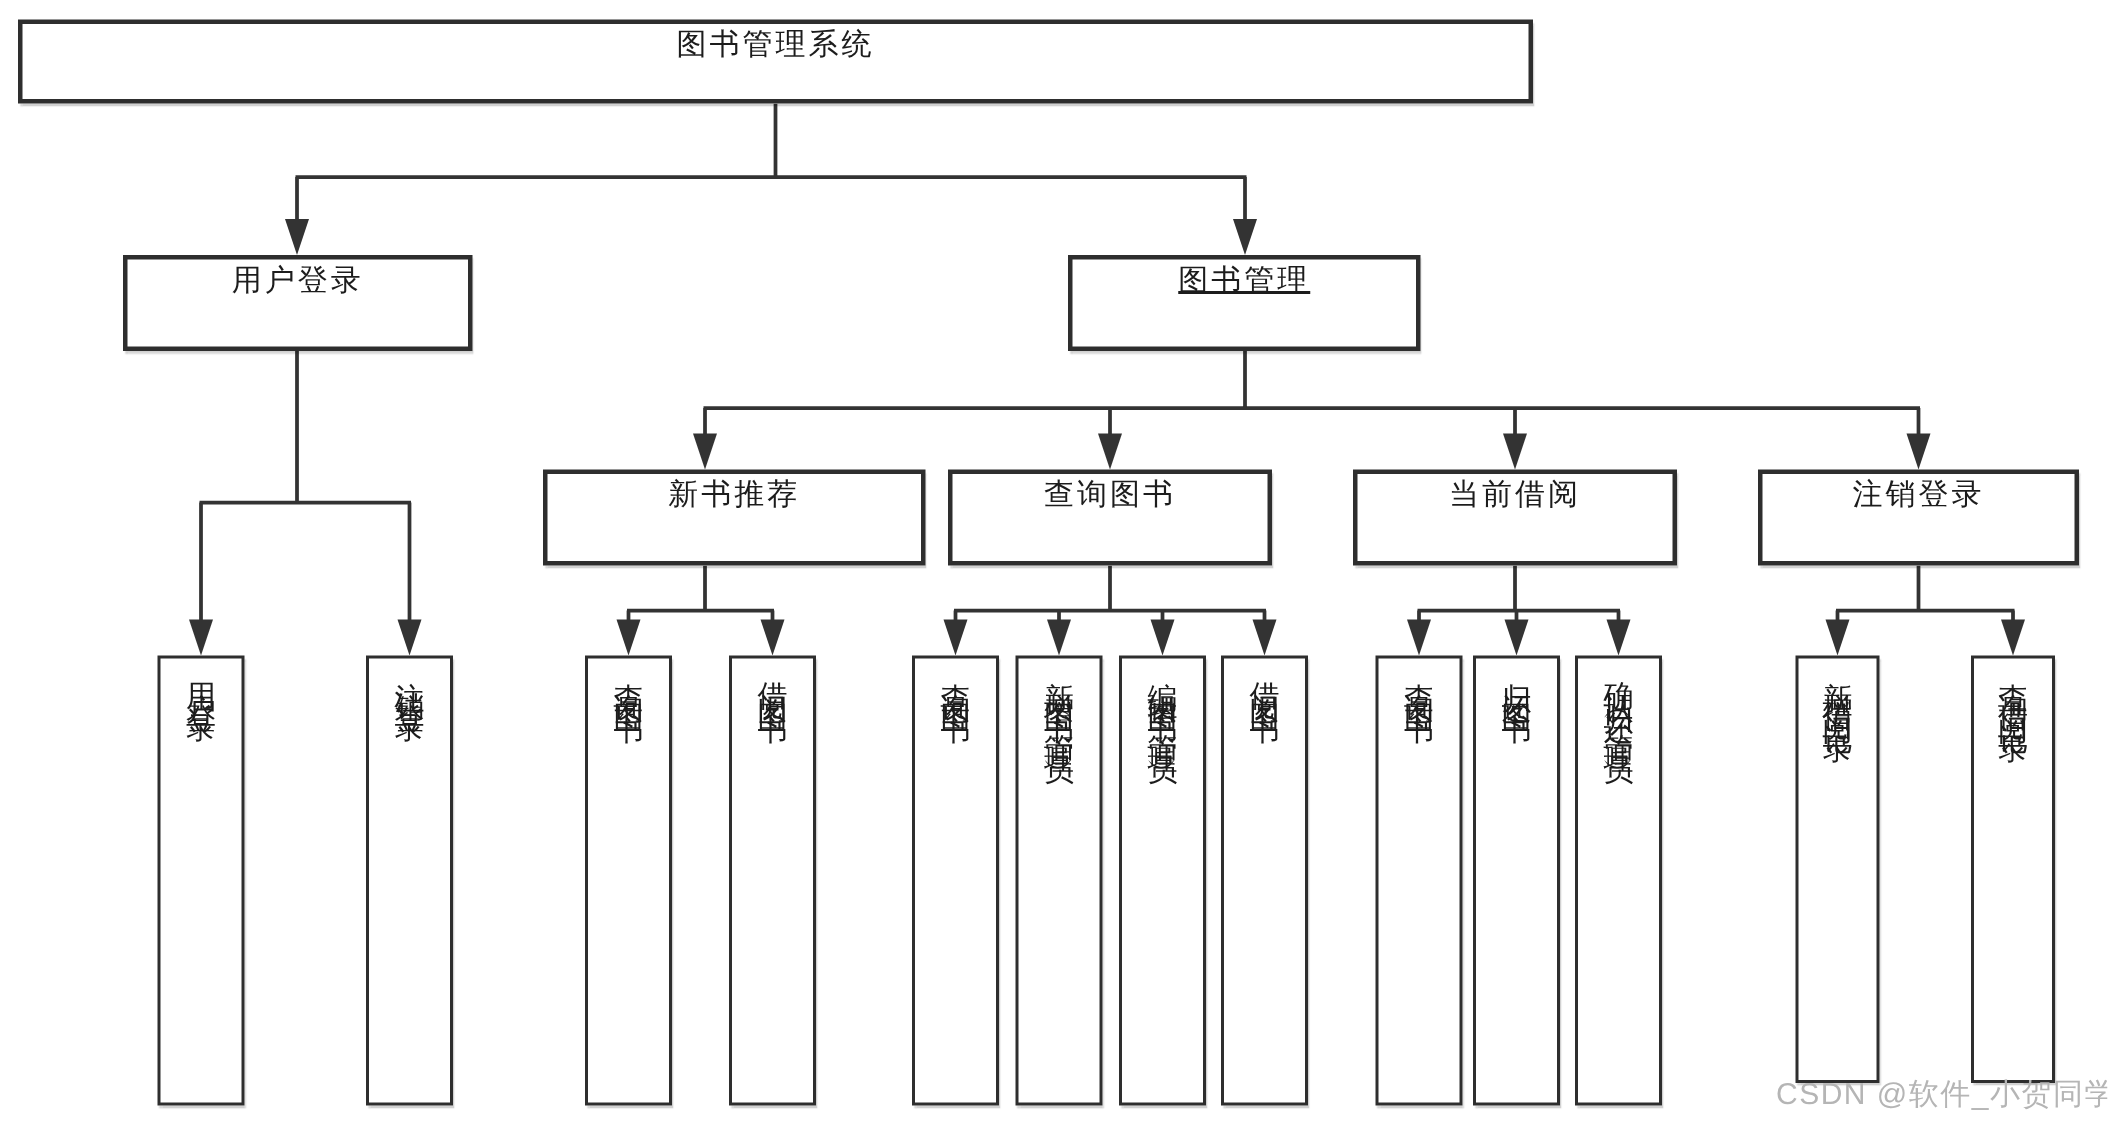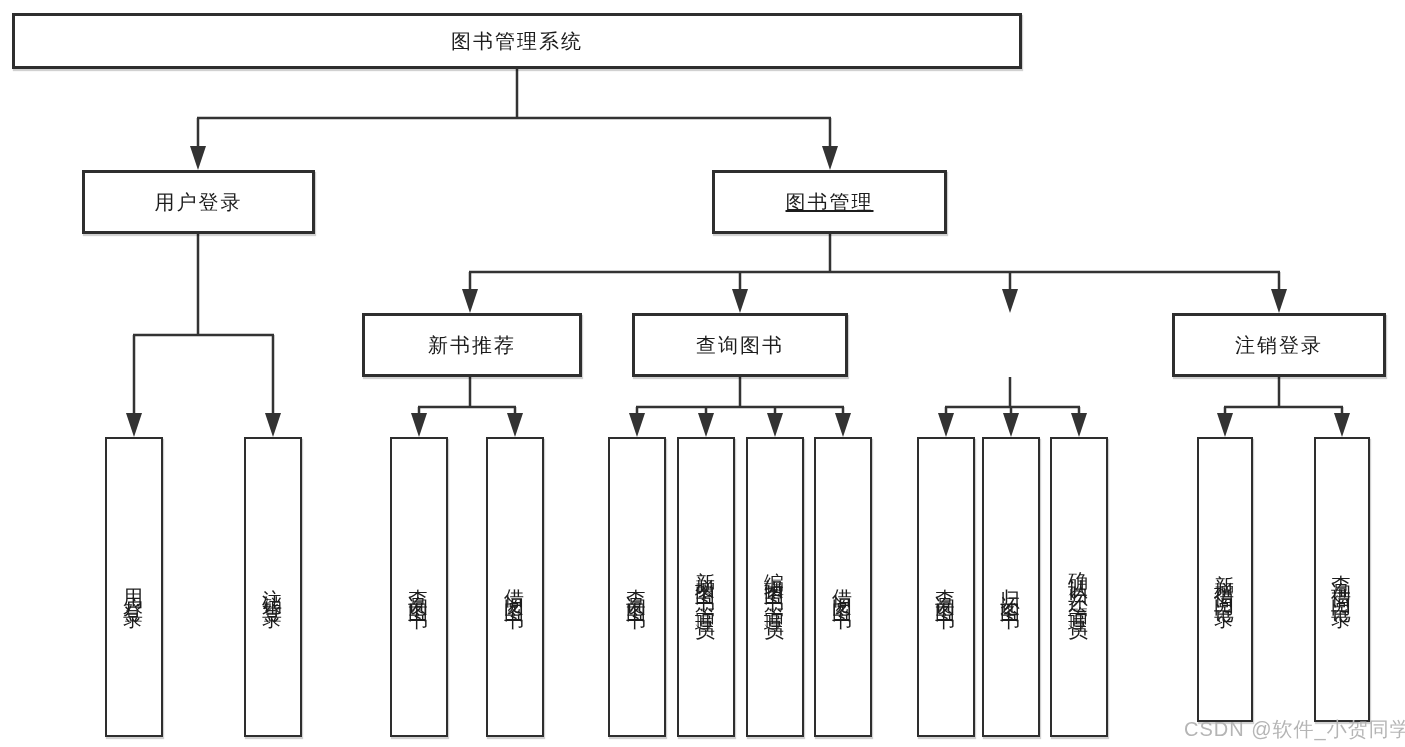--- a/index.html
+++ b/index.html
@@ -9,21 +9,21 @@
     background:#ffffff;
     font-family:"Liberation Sans", sans-serif;
     overflow:hidden;
   }
   #wires{position:absolute;left:0;top:0;width:1405px;height:747px;}
   .node{
     position:absolute;
     box-sizing:border-box;
     background:#ffffff;
     border:3px solid #2e2e2e;
-    display:flex;align-items:center;justify-content:center;
+    display:flex;justify-content:center;
     font-size:20px;color:#1c1c1c;letter-spacing:2px;
     box-shadow:1px 2px 1px rgba(0,0,0,0.18);
     z-index:2;
   }
   .vnode{border-width:2px;}
   .vnode .vtext{
     writing-mode:vertical-rl;
     text-orientation:mixed;
     letter-spacing:7px;
     font-size:20px;
@@ -101,25 +101,28 @@
     <span>图书管理系统</span>
   </div>
 
   <div class="node" style="left:82px;top:170px;width:233px;height:64px;">
     <span>用户登录</span>
   </div>
   <div class="node" style="left:712px;top:170px;width:235px;height:64px;text-decoration:underline;">
     <span>图书管理</span>
   </div>
 
-  <div class="node" style="left:362px;top:313px;width:220px;height:64px;font-family:Liberation Mono, monospace;">
+  <div class="node" style="left:362px;top:313px;width:255px;height:64px;font-family:Liberation Mono, monospace;">
     <span>新书推荐</span>
   </div>
   <div class="node" style="left:632px;top:313px;width:216px;height:64px;">
     <span>查询图书</span>
+  </div>
+  <div class="node" style="left:902px;top:313px;width:216px;height:64px;">
+    <span>当前借阅</span>
   </div>
   <div class="node" style="left:1172px;top:313px;width:214px;height:64px;">
     <span>注销登录</span>
   </div>
 
   <div class="node vnode" style="left:105px;top:437px;width:58px;height:300px;">
     <span class="vtext">用户登录</span>
   </div>
   <div class="node vnode" style="left:244px;top:437px;width:58px;height:300px;">
     <span class="vtext">注销登录</span>

